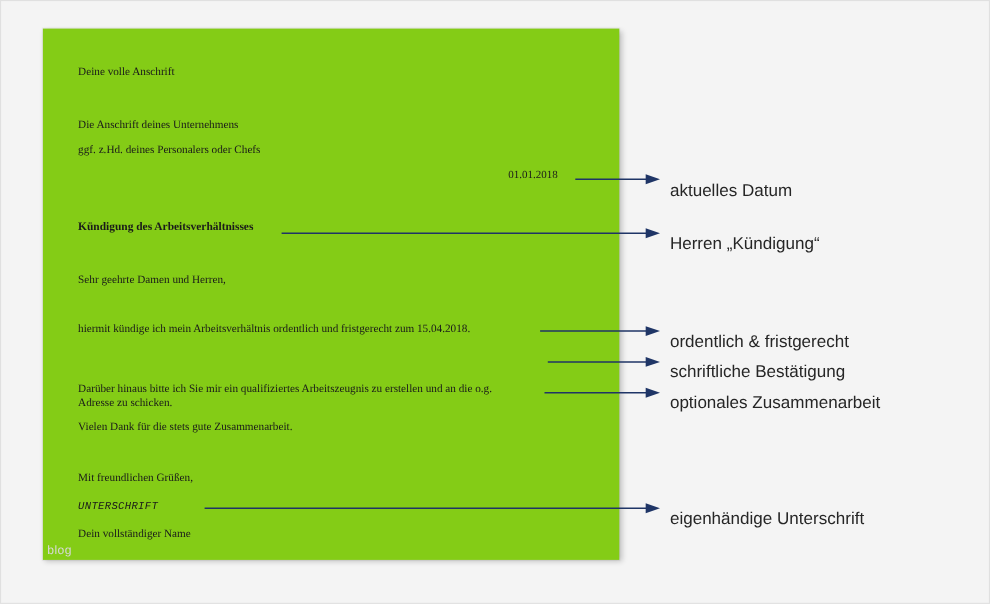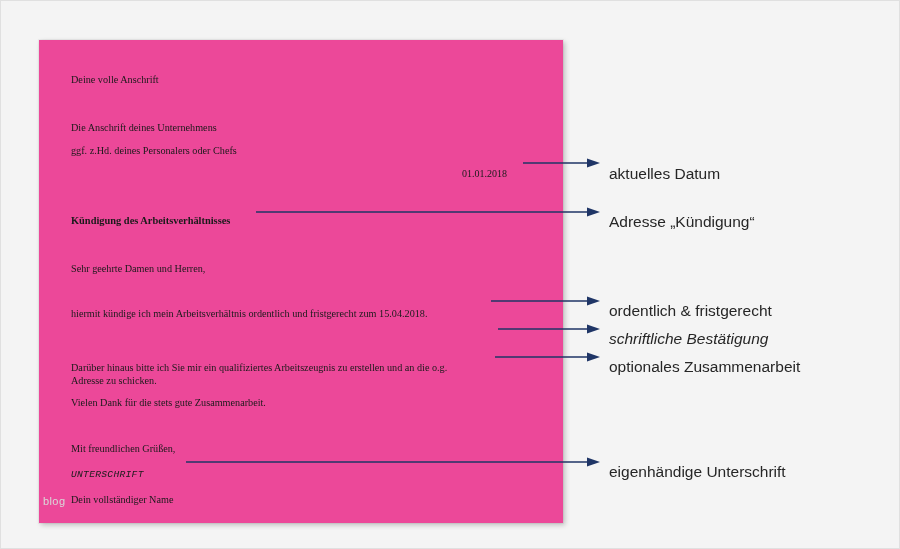--- a/index.html
+++ b/index.html
@@ -19,24 +19,24 @@
     height: 549px;
     background: #f4f4f4;
     box-sizing: border-box;
     border: 1px solid #e0e0e0;
   }
 
   
   .sheet {
     position: absolute;
     left: 38px;
-    top: 39px;
+    top: 25px;
     width: 524px;
     height: 483px;
-    background: #ec4899;
+    background: #84cc16;
     box-shadow: 2px 2px 5px rgba(0,0,0,0.22),
                 0 0 0 1px rgba(0,0,0,0.04);
   }
 
   .doc-text {
     position: absolute;
     font-family: "Liberation Serif", "DejaVu Serif", serif;
     color: #1a1a1a;
     font-size: 10.2px;
     line-height: 13px;
@@ -151,23 +151,23 @@
 
   <div class="arrow" style="left:185px; top:455px; width:415px;">
     <svg width="415" height="12" viewBox="0 0 415 12">
       <line x1="0" y1="6" x2="403" y2="6" stroke="#1f3566" stroke-width="1.4"></line>
       <polygon points="401,1.5 414,6 401,10.5" fill="#1f3566"></polygon>
     </svg>
   </div>
 
   <div class="anno-label" style="left:608px; top:155px;">aktuelles Datum</div>
 
-  <div class="anno-label" style="left:608px; top:203px;">Adresse „Kündigung“</div>
+  <div class="anno-label" style="left:608px; top:203px;">Herren „Kündigung“</div>
 
   <div class="anno-label" style="left:608px; top:292px;">ordentlich &amp; fristgerecht</div>
 
-  <div class="anno-label" style="left:608px; top:320px;font-style:italic;">schriftliche Bestätigung</div>
+  <div class="anno-label" style="left:608px; top:320px;">schriftliche Bestätigung</div>
 
   <div class="anno-label" style="left:608px; top:348px;">optionales Zusammenarbeit</div>
 
   <div class="anno-label" style="left:608px; top:453px;">eigenhändige Unterschrift</div>
 
 </div>
 
 </body></html>

